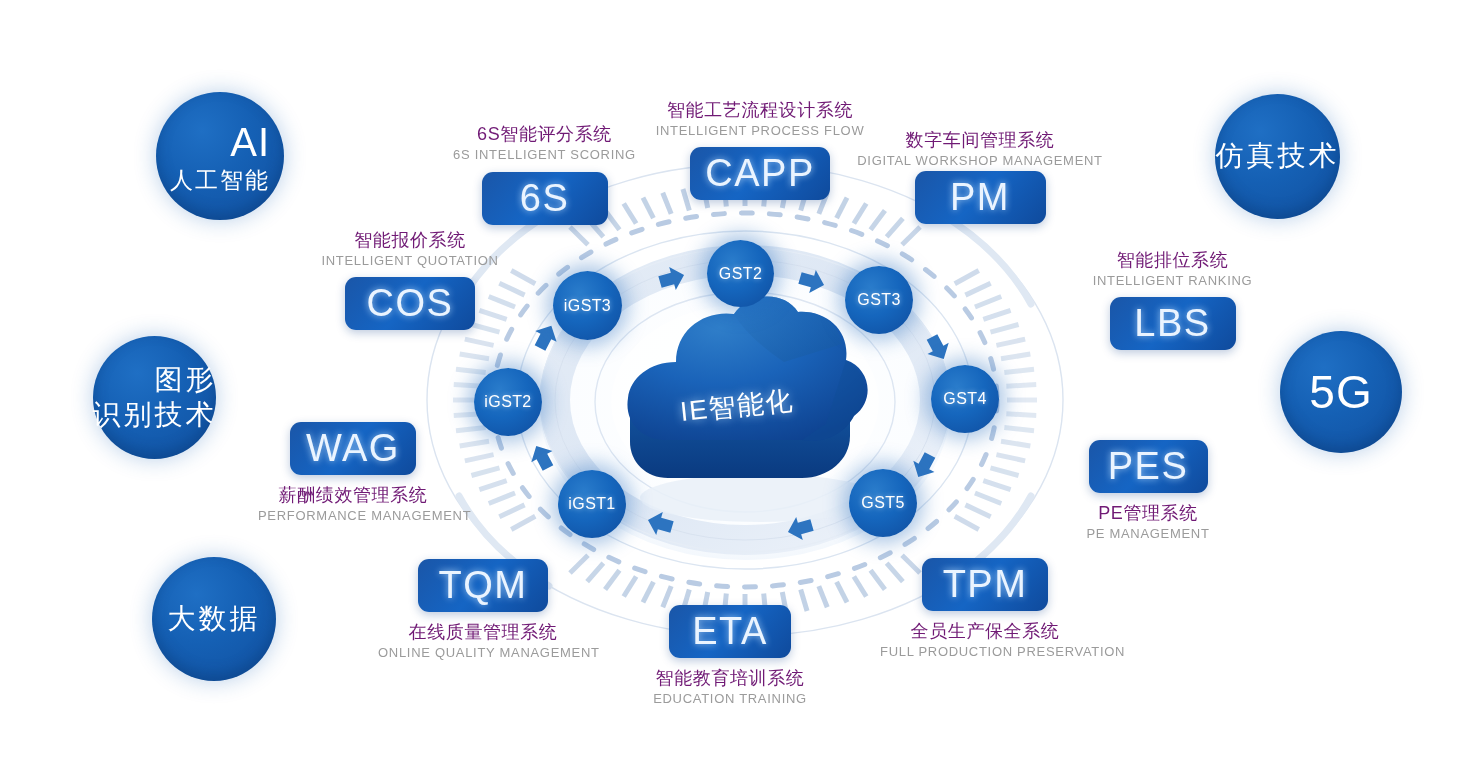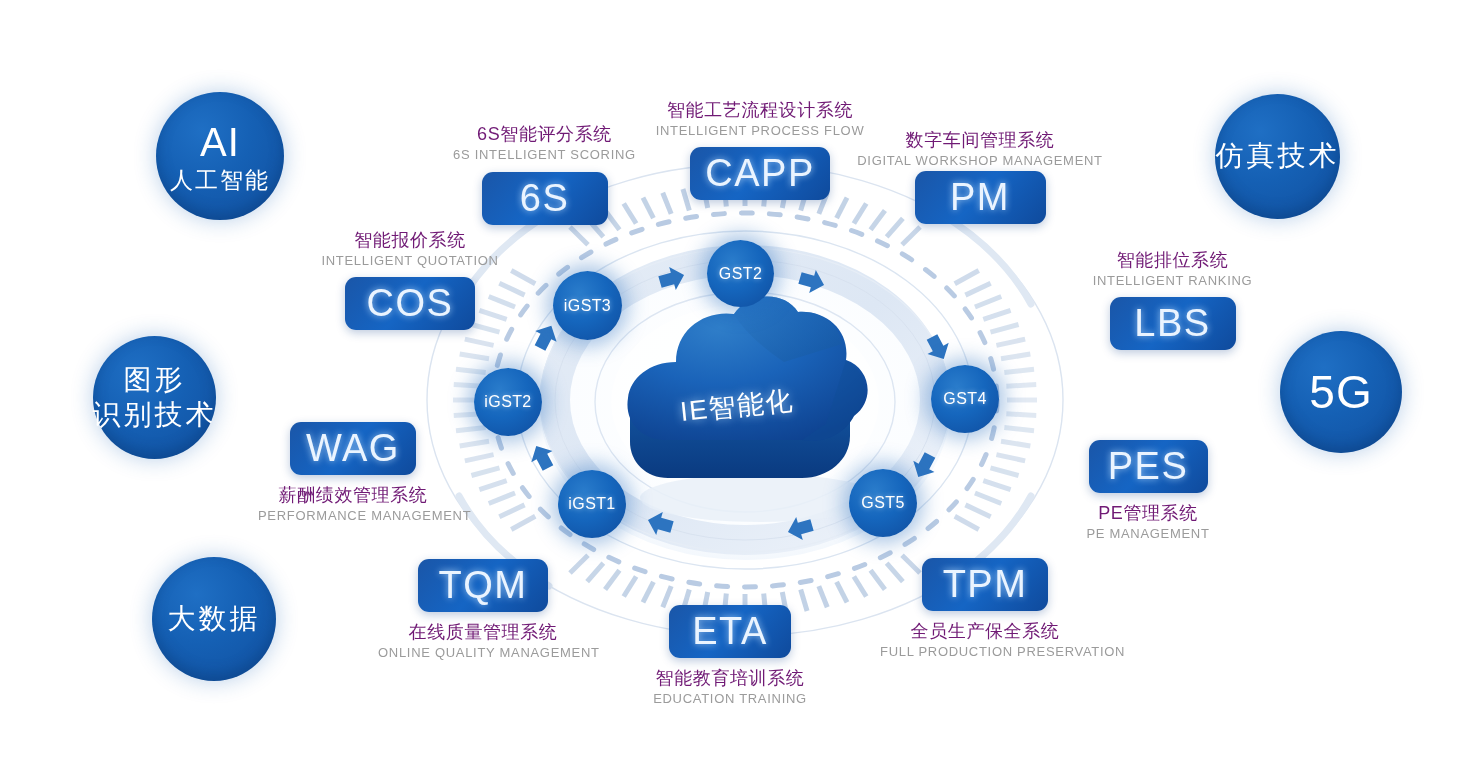--- a/index.html
+++ b/index.html
@@ -10,21 +10,21 @@
     background:#ffffff;
   }
   #stage{position:absolute;left:0;top:0;width:1463px;height:759px;}
 
   
   .tech-bubble{
     position:absolute;border-radius:50%;
     background:radial-gradient(circle at 36% 30%, #1f6fc4 0%, #1560b4 42%, #114f9e 100%);
     box-shadow:0 0 22px rgba(22,95,178,0.30), inset 0 -6px 14px rgba(6,48,102,0.35);
     display:flex;align-items:center;justify-content:center;
-    text-align:center;color:#ffffff;line-height:1.22;
+    text-align:right;color:#ffffff;line-height:1.22;
     font-weight:500;letter-spacing:0.5px;
   }
   .tech-bubble .tb-inner{padding:0 6px;}
   .tb-line{display:block;white-space:nowrap;}
   .tb-en{font-size:40px;font-weight:400;letter-spacing:1px;}
   .tb-cn{font-size:23px;letter-spacing:2px;}
   .tb-cn-lg{font-size:28px;letter-spacing:3px;}
   .tb-5g{font-size:46px;font-weight:400;letter-spacing:1px;}
 
   
@@ -262,20 +262,23 @@
       </g>
     </g>
   </svg>
 
   <div class="gst" style="left:553px;top:271px;width:69px;height:69px;">
     <span>iGST3</span>
   </div>
   <div class="gst" style="left:707px;top:240px;width:67px;height:67px;">
     <span>GST2</span>
   </div>
+  <div class="gst" style="left:845px;top:266px;width:68px;height:68px;">
+    <span>GST3</span>
+  </div>
   <div class="gst" style="left:931px;top:365px;width:68px;height:68px;">
     <span>GST4</span>
   </div>
   <div class="gst" style="left:849px;top:469px;width:68px;height:68px;">
     <span>GST5</span>
   </div>
   <div class="gst" style="left:558px;top:470px;width:68px;height:68px;">
     <span>iGST1</span>
   </div>
   <div class="gst" style="left:474px;top:368px;width:68px;height:68px;">

